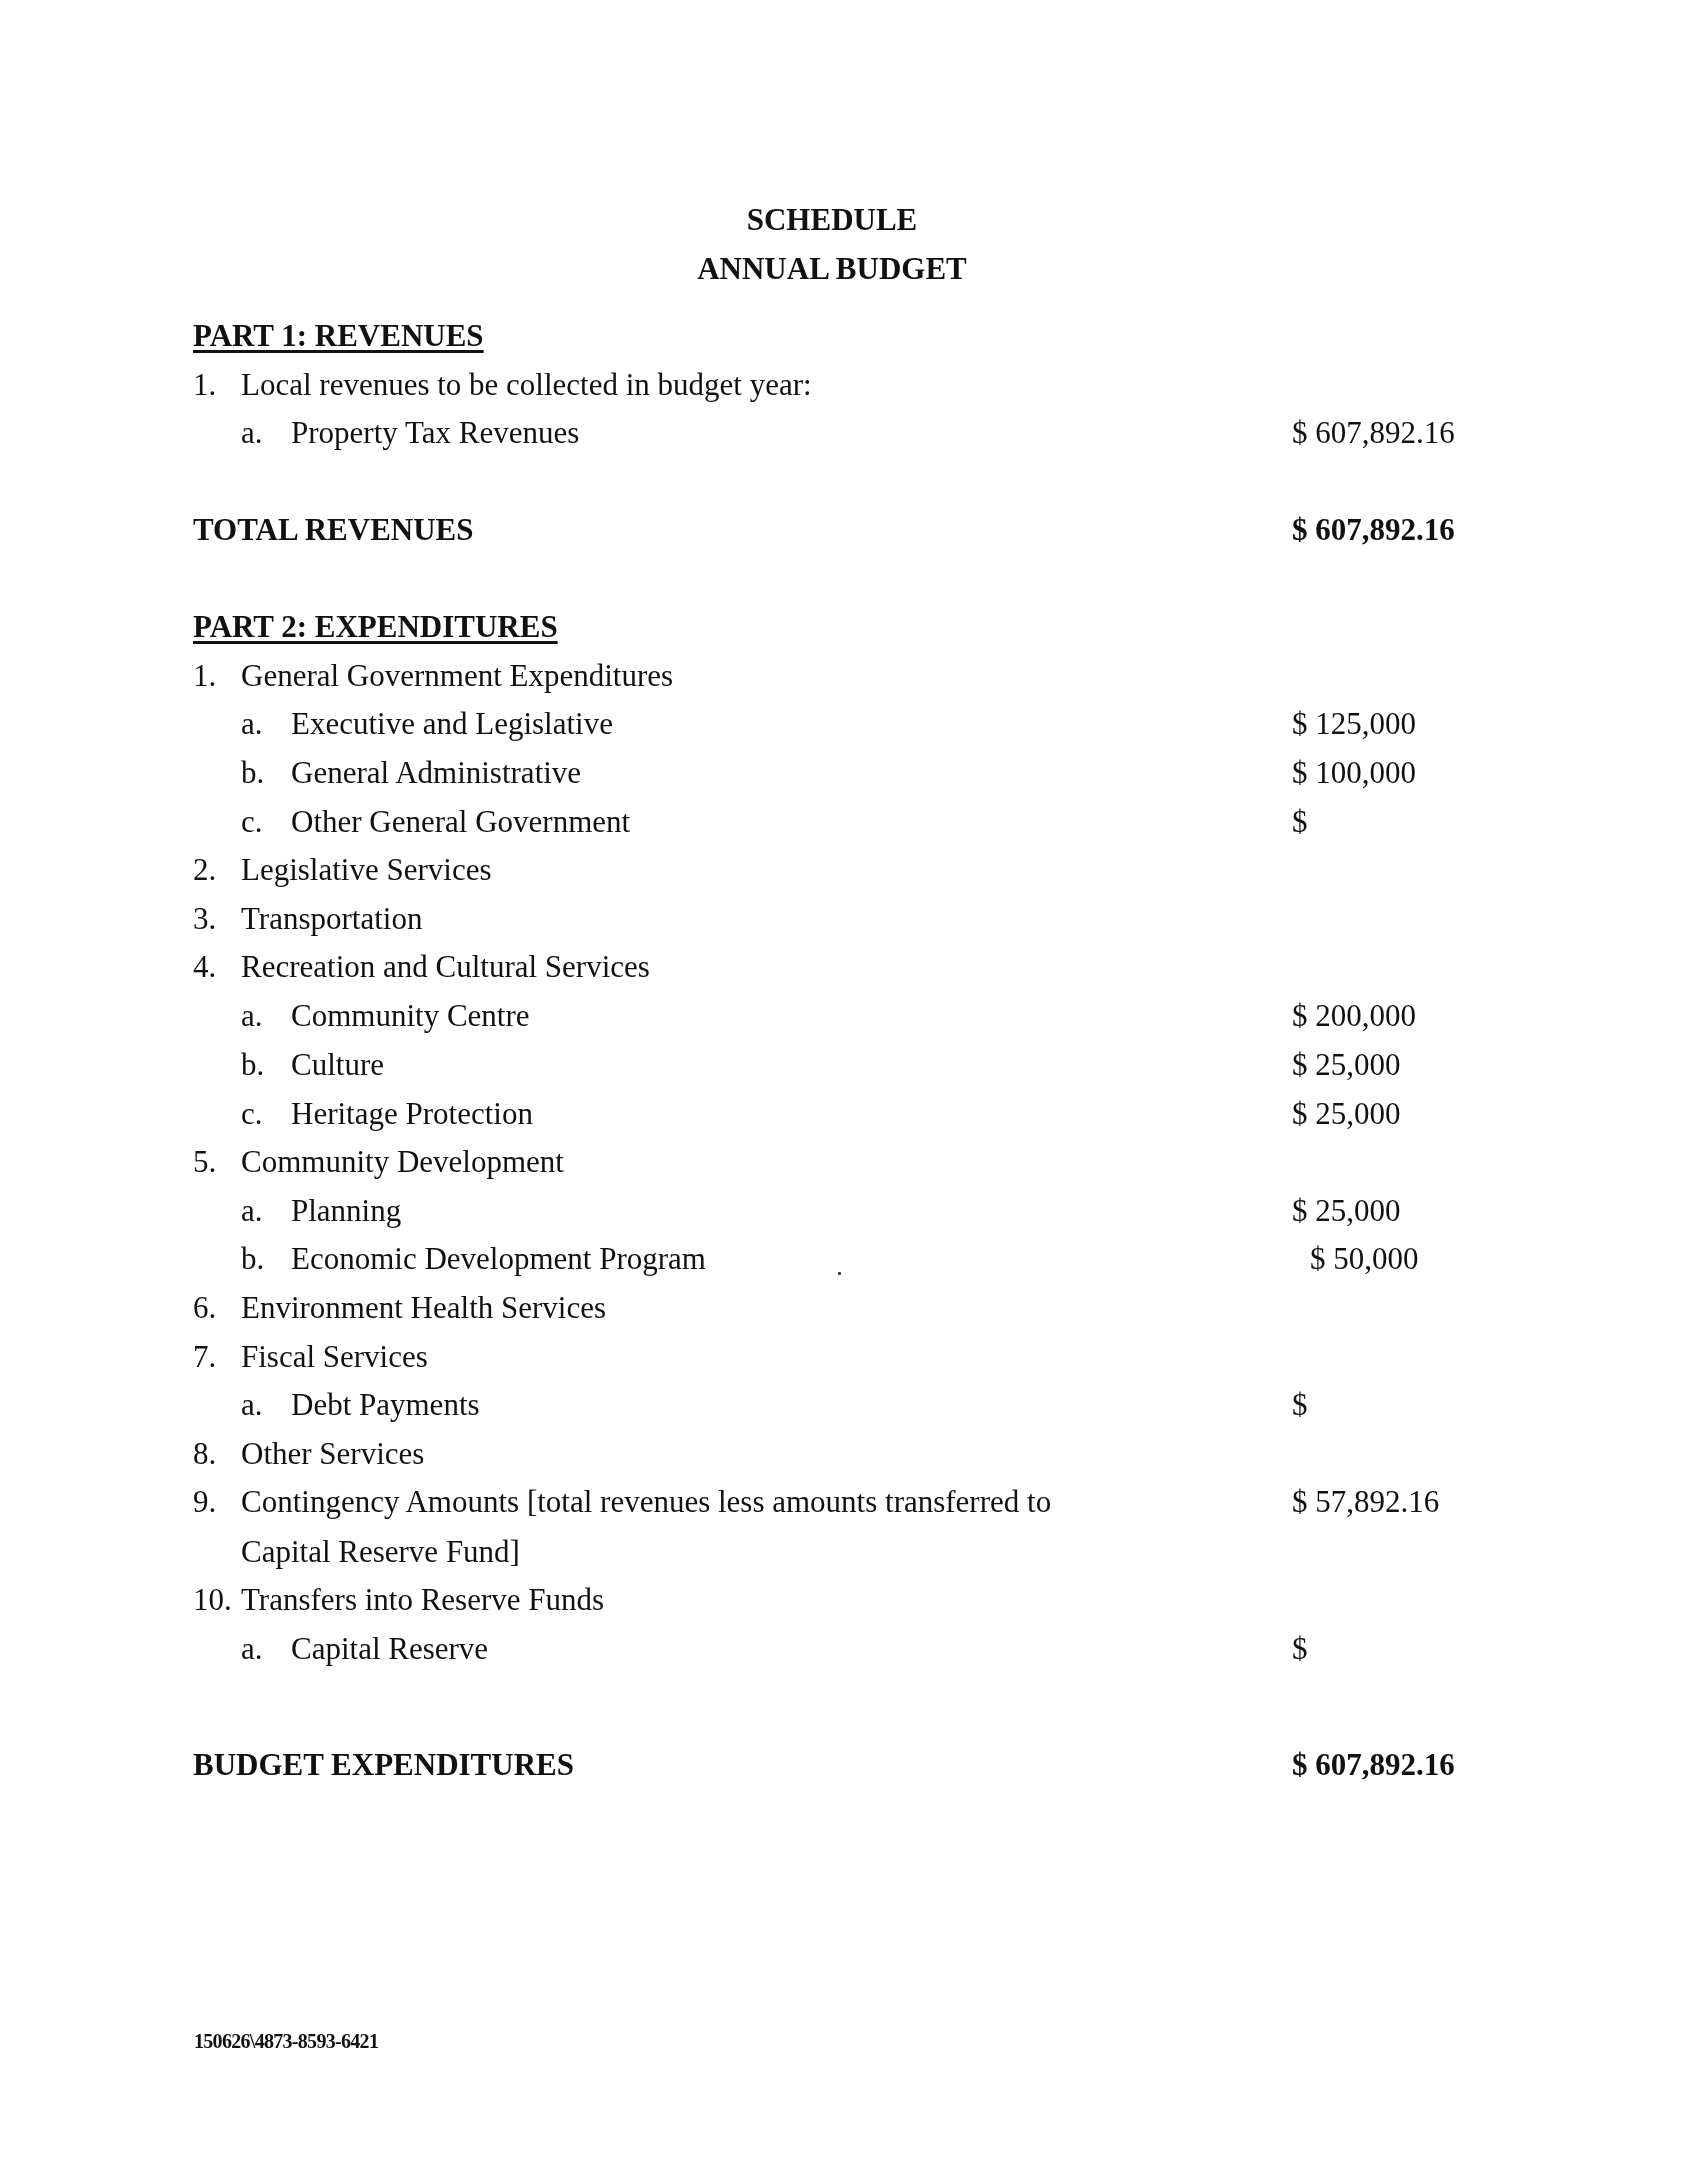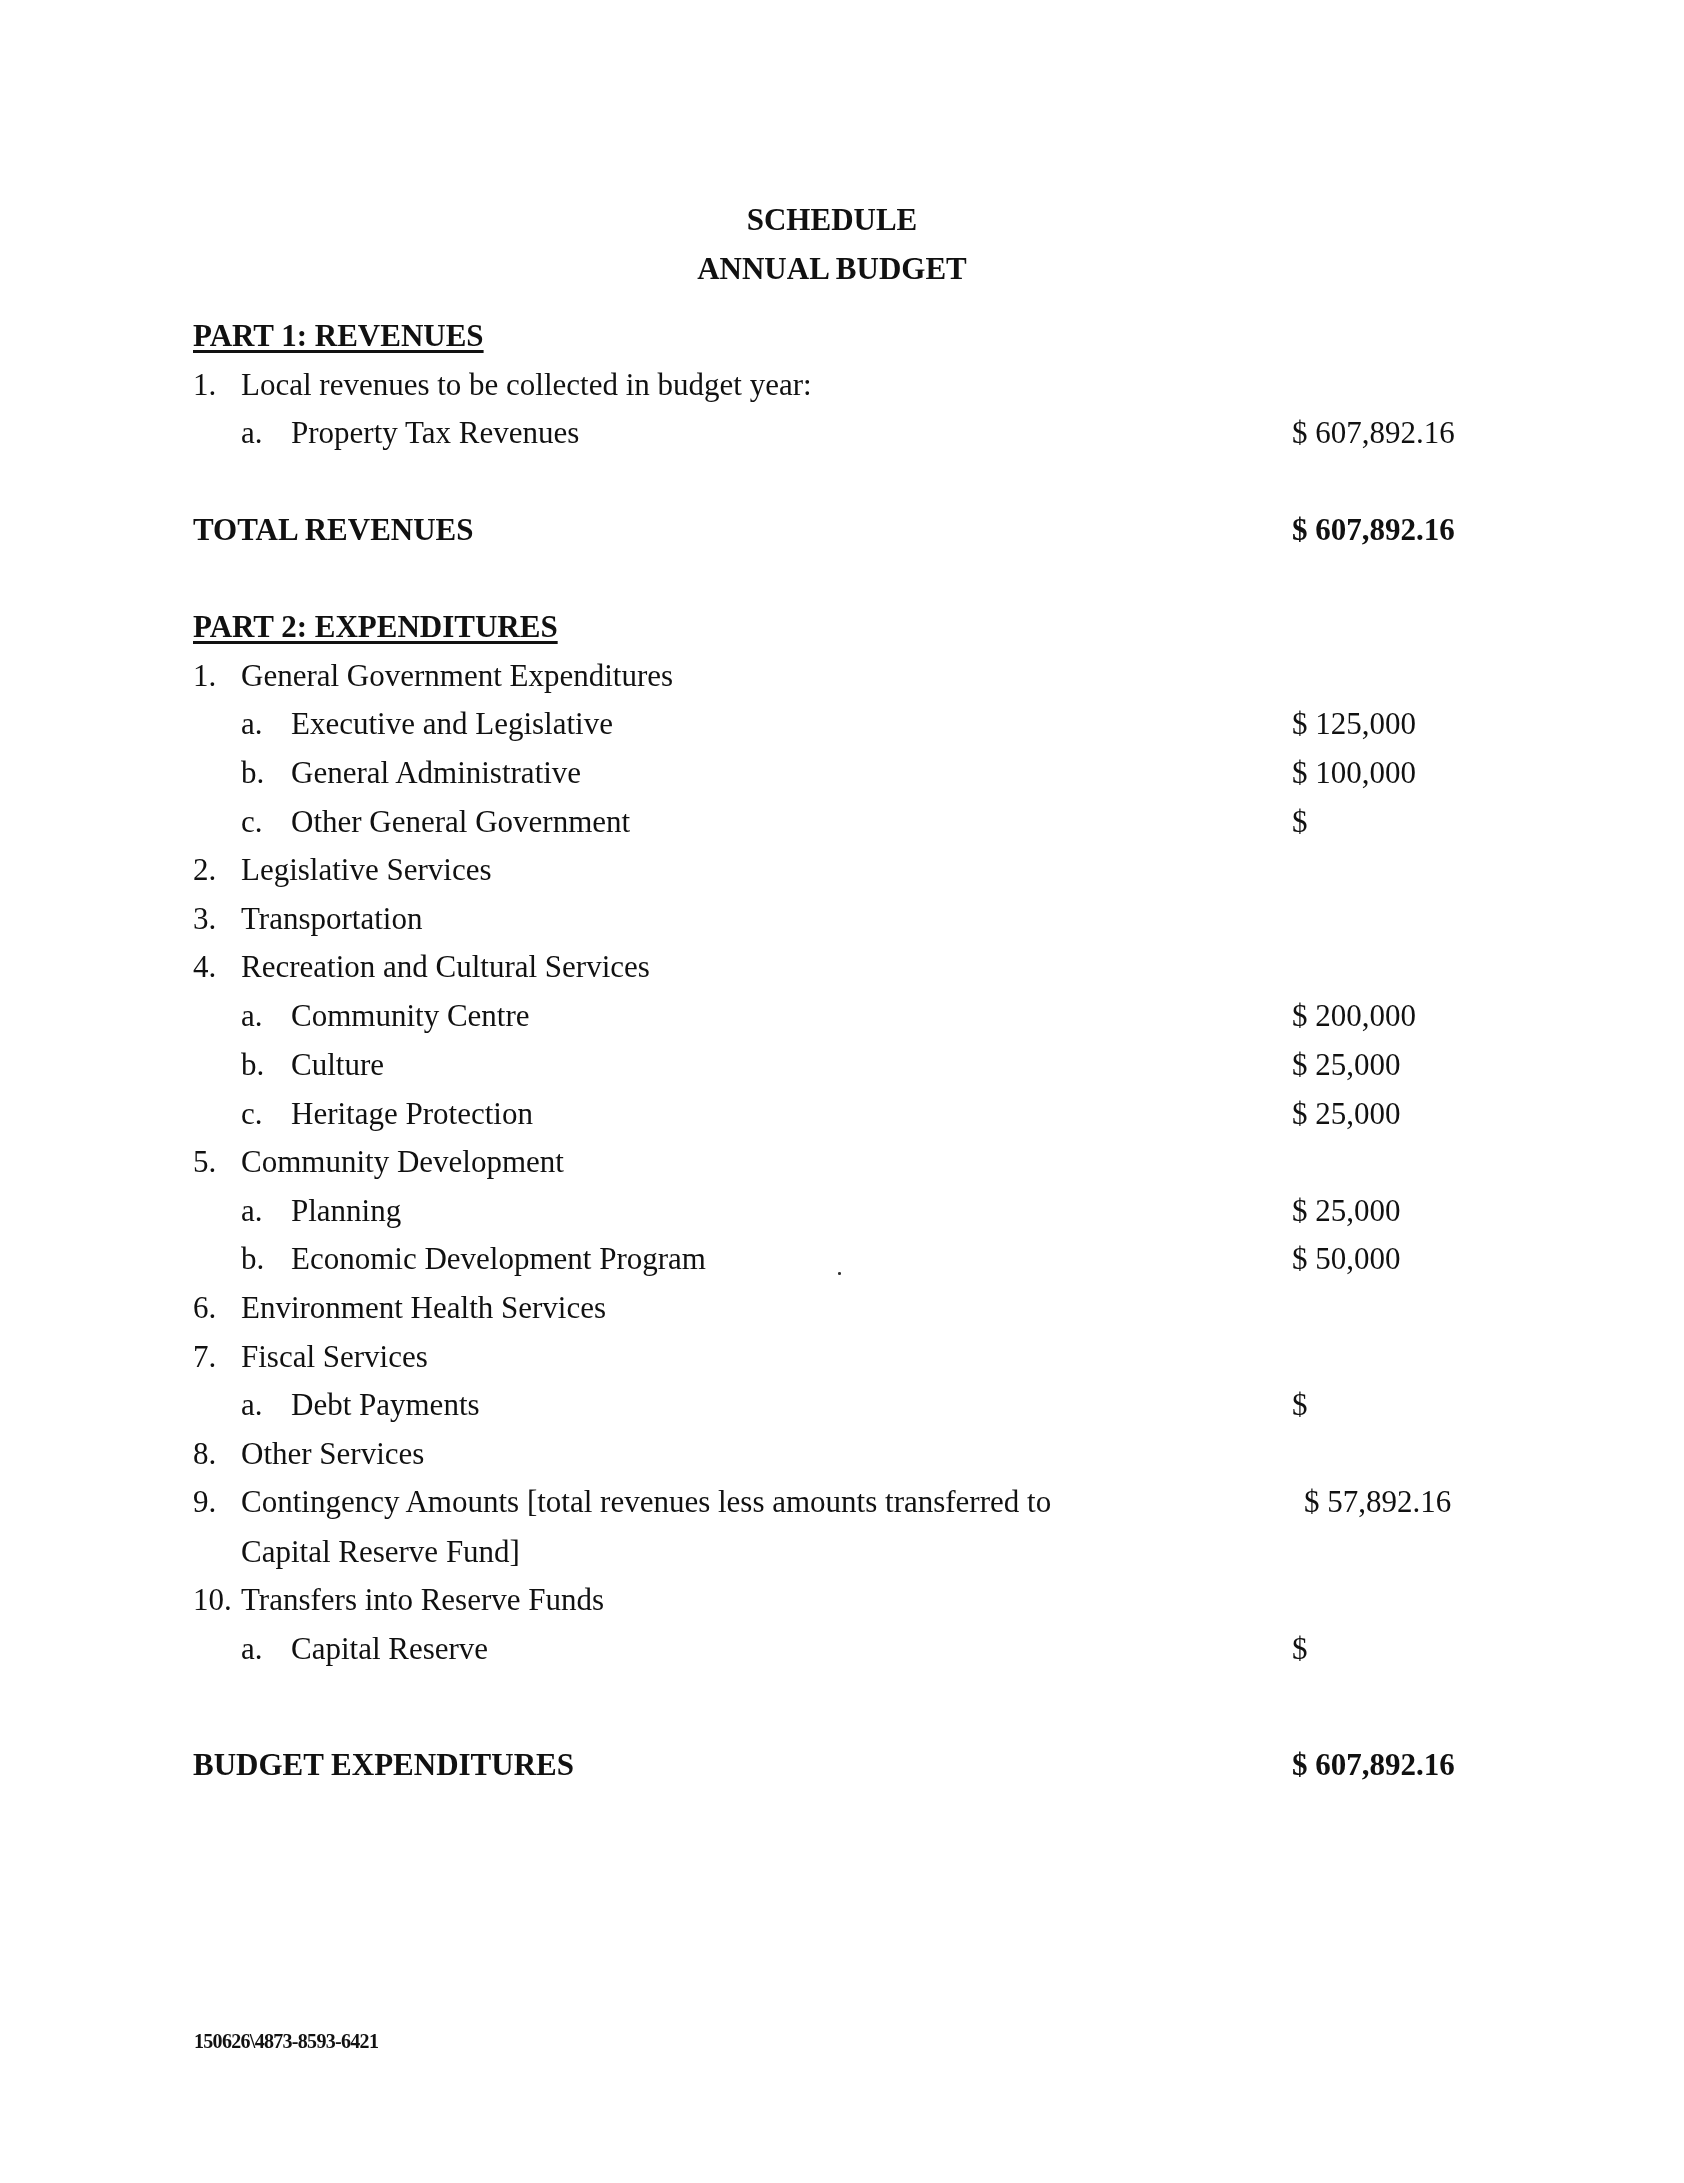--- a/index.html
+++ b/index.html
@@ -90,21 +90,21 @@
       <span class="lbl-main">Community Development</span>
     </div>
     <div class="line" style="top: 1193px; left: 0px; width: 1685px;">
       <span class="sub-letter">a.</span>
       <span class="lbl-sub">Planning</span>
       <span class="amt" style="top: 0px;">$ 25,000</span>
     </div>
     <div class="line" style="top: 1241px; left: 0px; width: 1685px;">
       <span class="sub-letter">b.</span>
       <span class="lbl-sub">Economic Development Program</span>
-      <span class="amt" style="top: 0px;">$ 50,000</span>
+      <span class="amt" style="top: 0px; margin-left: 18px;">$ 50,000</span>
     </div>
     <div class="line" style="top: 1290px; left: 0px; width: 1685px;">
       <span class="num">6.</span>
       <span class="lbl-main">Environment Health Services</span>
     </div>
     <div class="line" style="top: 1339px; left: 0px; width: 1685px;">
       <span class="num">7.</span>
       <span class="lbl-main">Fiscal Services</span>
     </div>
     <div class="line" style="top: 1387px; left: 0px; width: 1685px;">
@@ -112,21 +112,21 @@
       <span class="lbl-sub">Debt Payments</span>
       <span class="amt" style="top: 0px;">$</span>
     </div>
     <div class="line" style="top: 1436px; left: 0px; width: 1685px;">
       <span class="num">8.</span>
       <span class="lbl-main">Other Services</span>
     </div>
     <div class="line" style="top: 1484px; left: 0px; width: 1685px;">
       <span class="num">9.</span>
       <span class="lbl-main">Contingency Amounts [total revenues less amounts transferred to</span>
-      <span class="amt" style="top: 0px; margin-left: 12px;">$ 57,892.16</span>
+      <span class="amt" style="top: 0px;">$ 57,892.16</span>
     </div>
     <div class="line" style="top: 1534px; left: 0px; width: 1685px;">
       <span class="lbl-main">Capital Reserve Fund]</span>
     </div>
     <div class="line" style="top: 1582px; left: 0px; width: 1685px;">
       <span class="num">10.</span>
       <span class="lbl-main">Transfers into Reserve Funds</span>
     </div>
     <div class="line" style="top: 1631px; left: 0px; width: 1685px;">
       <span class="sub-letter">a.</span>

